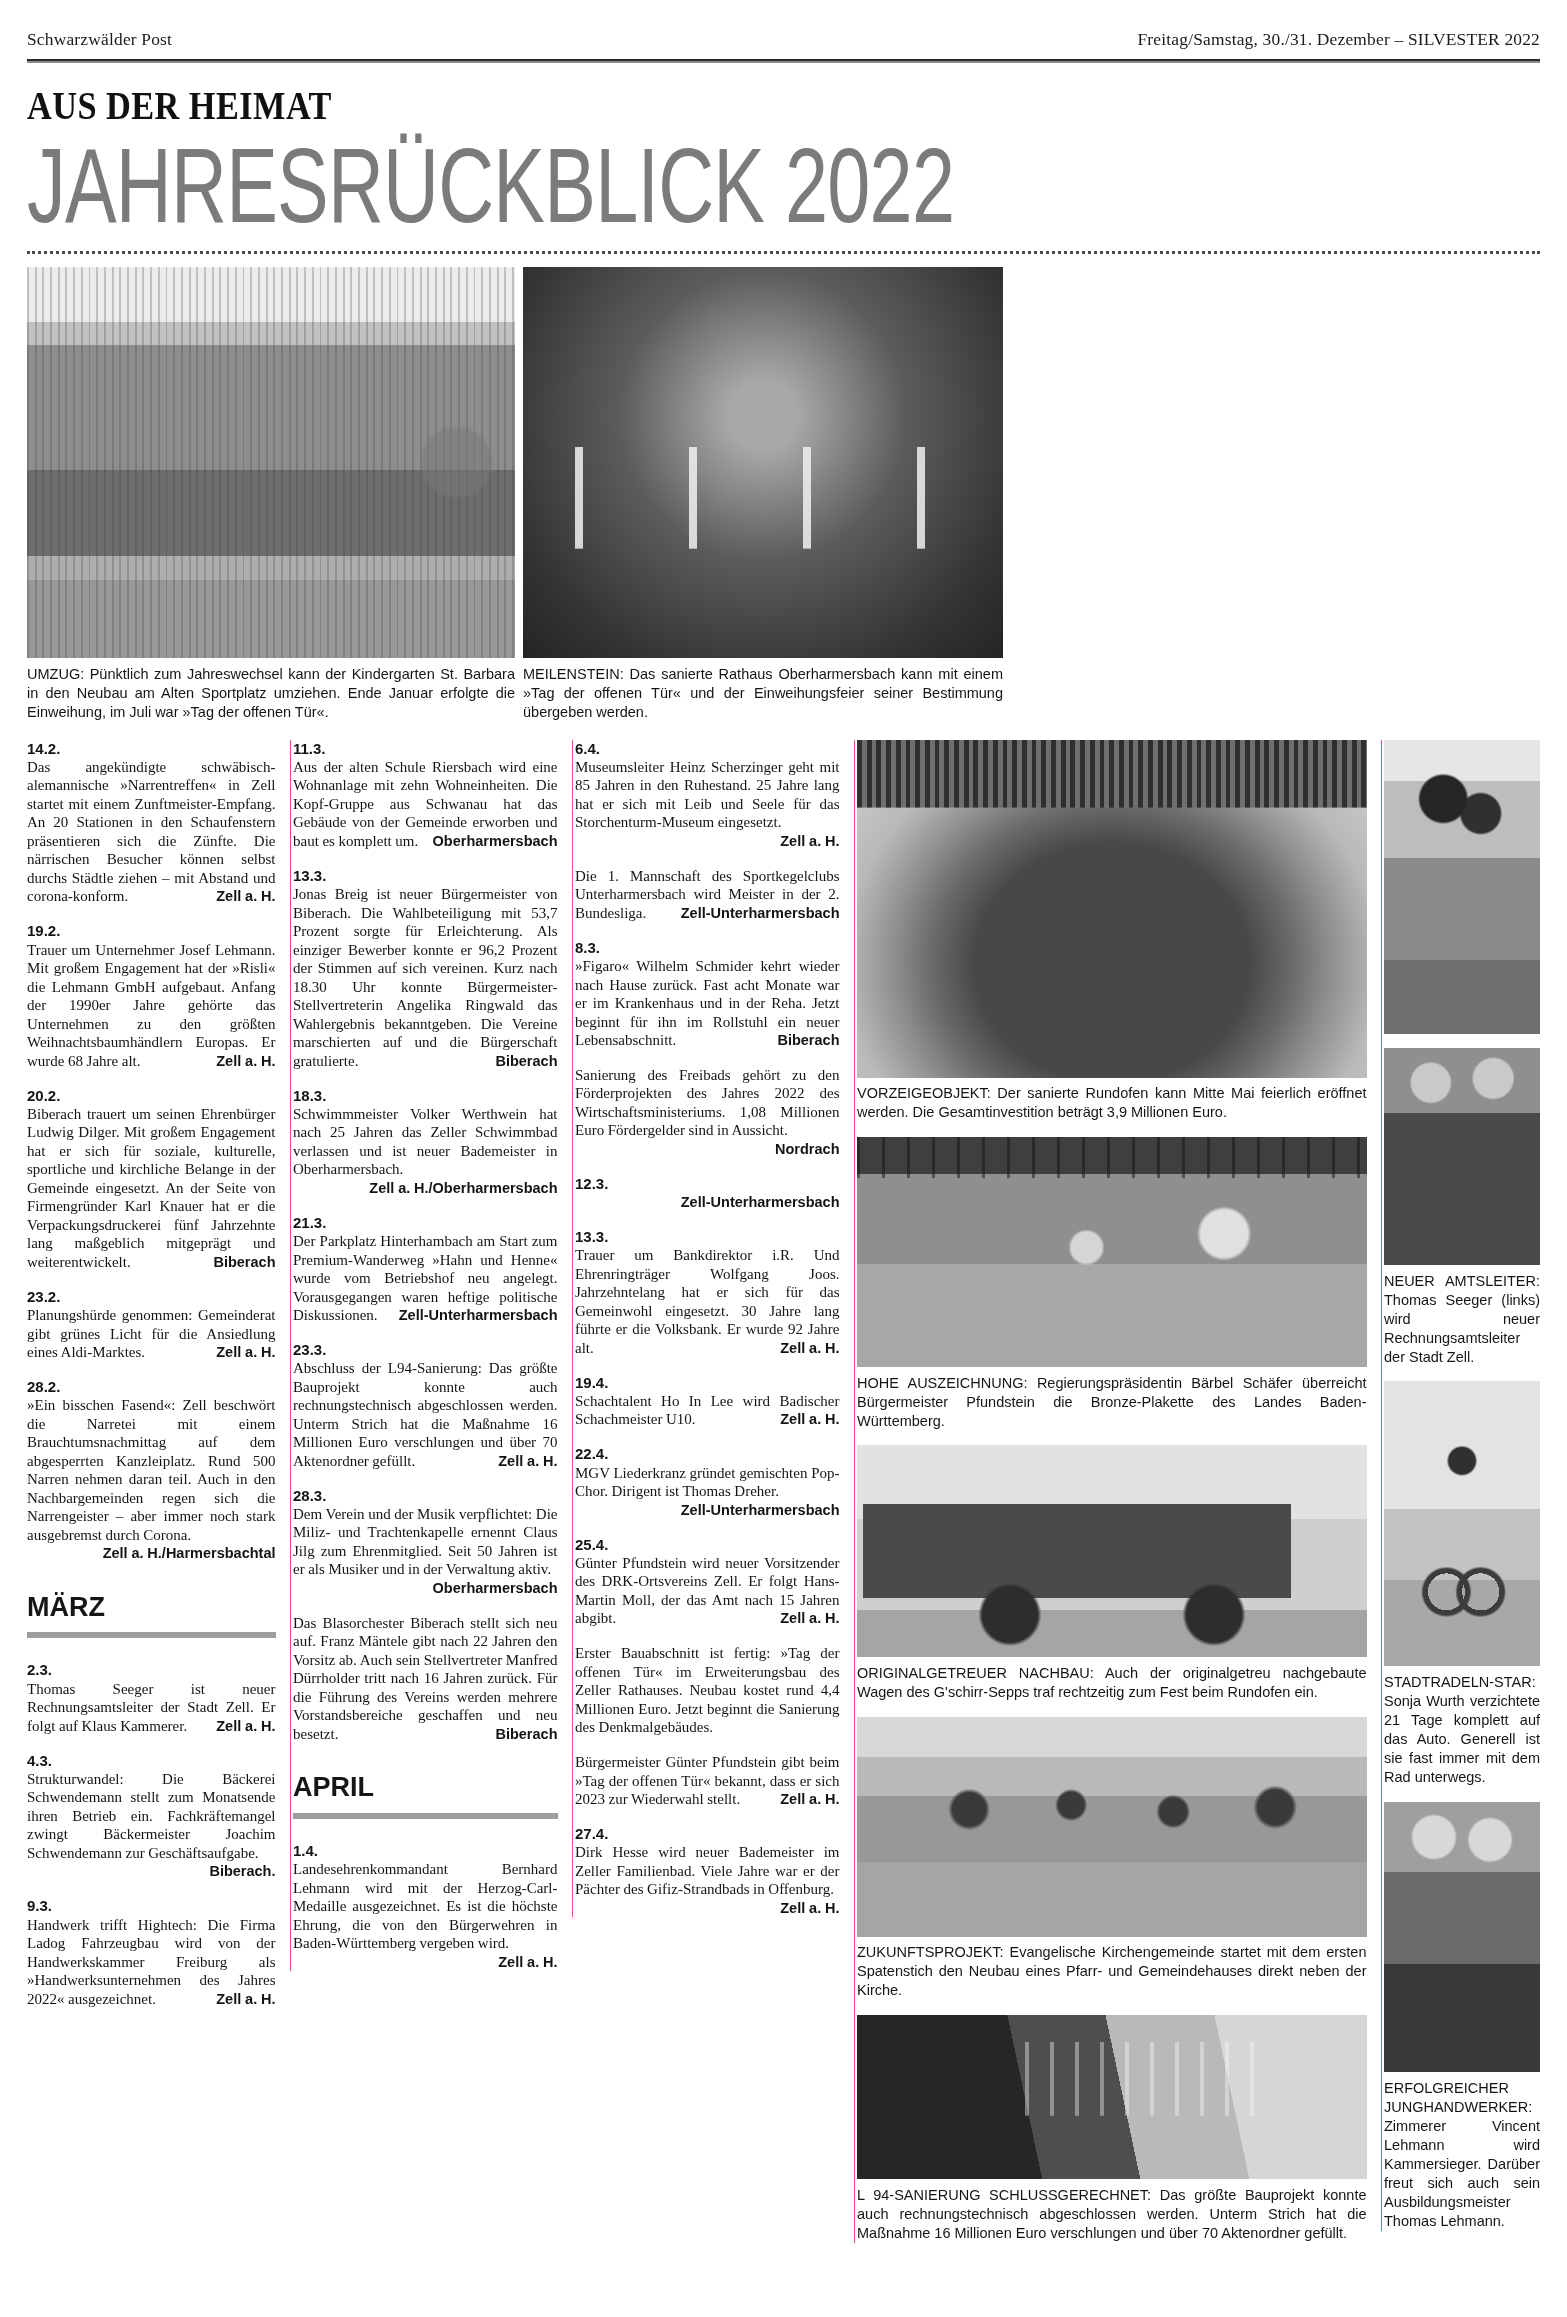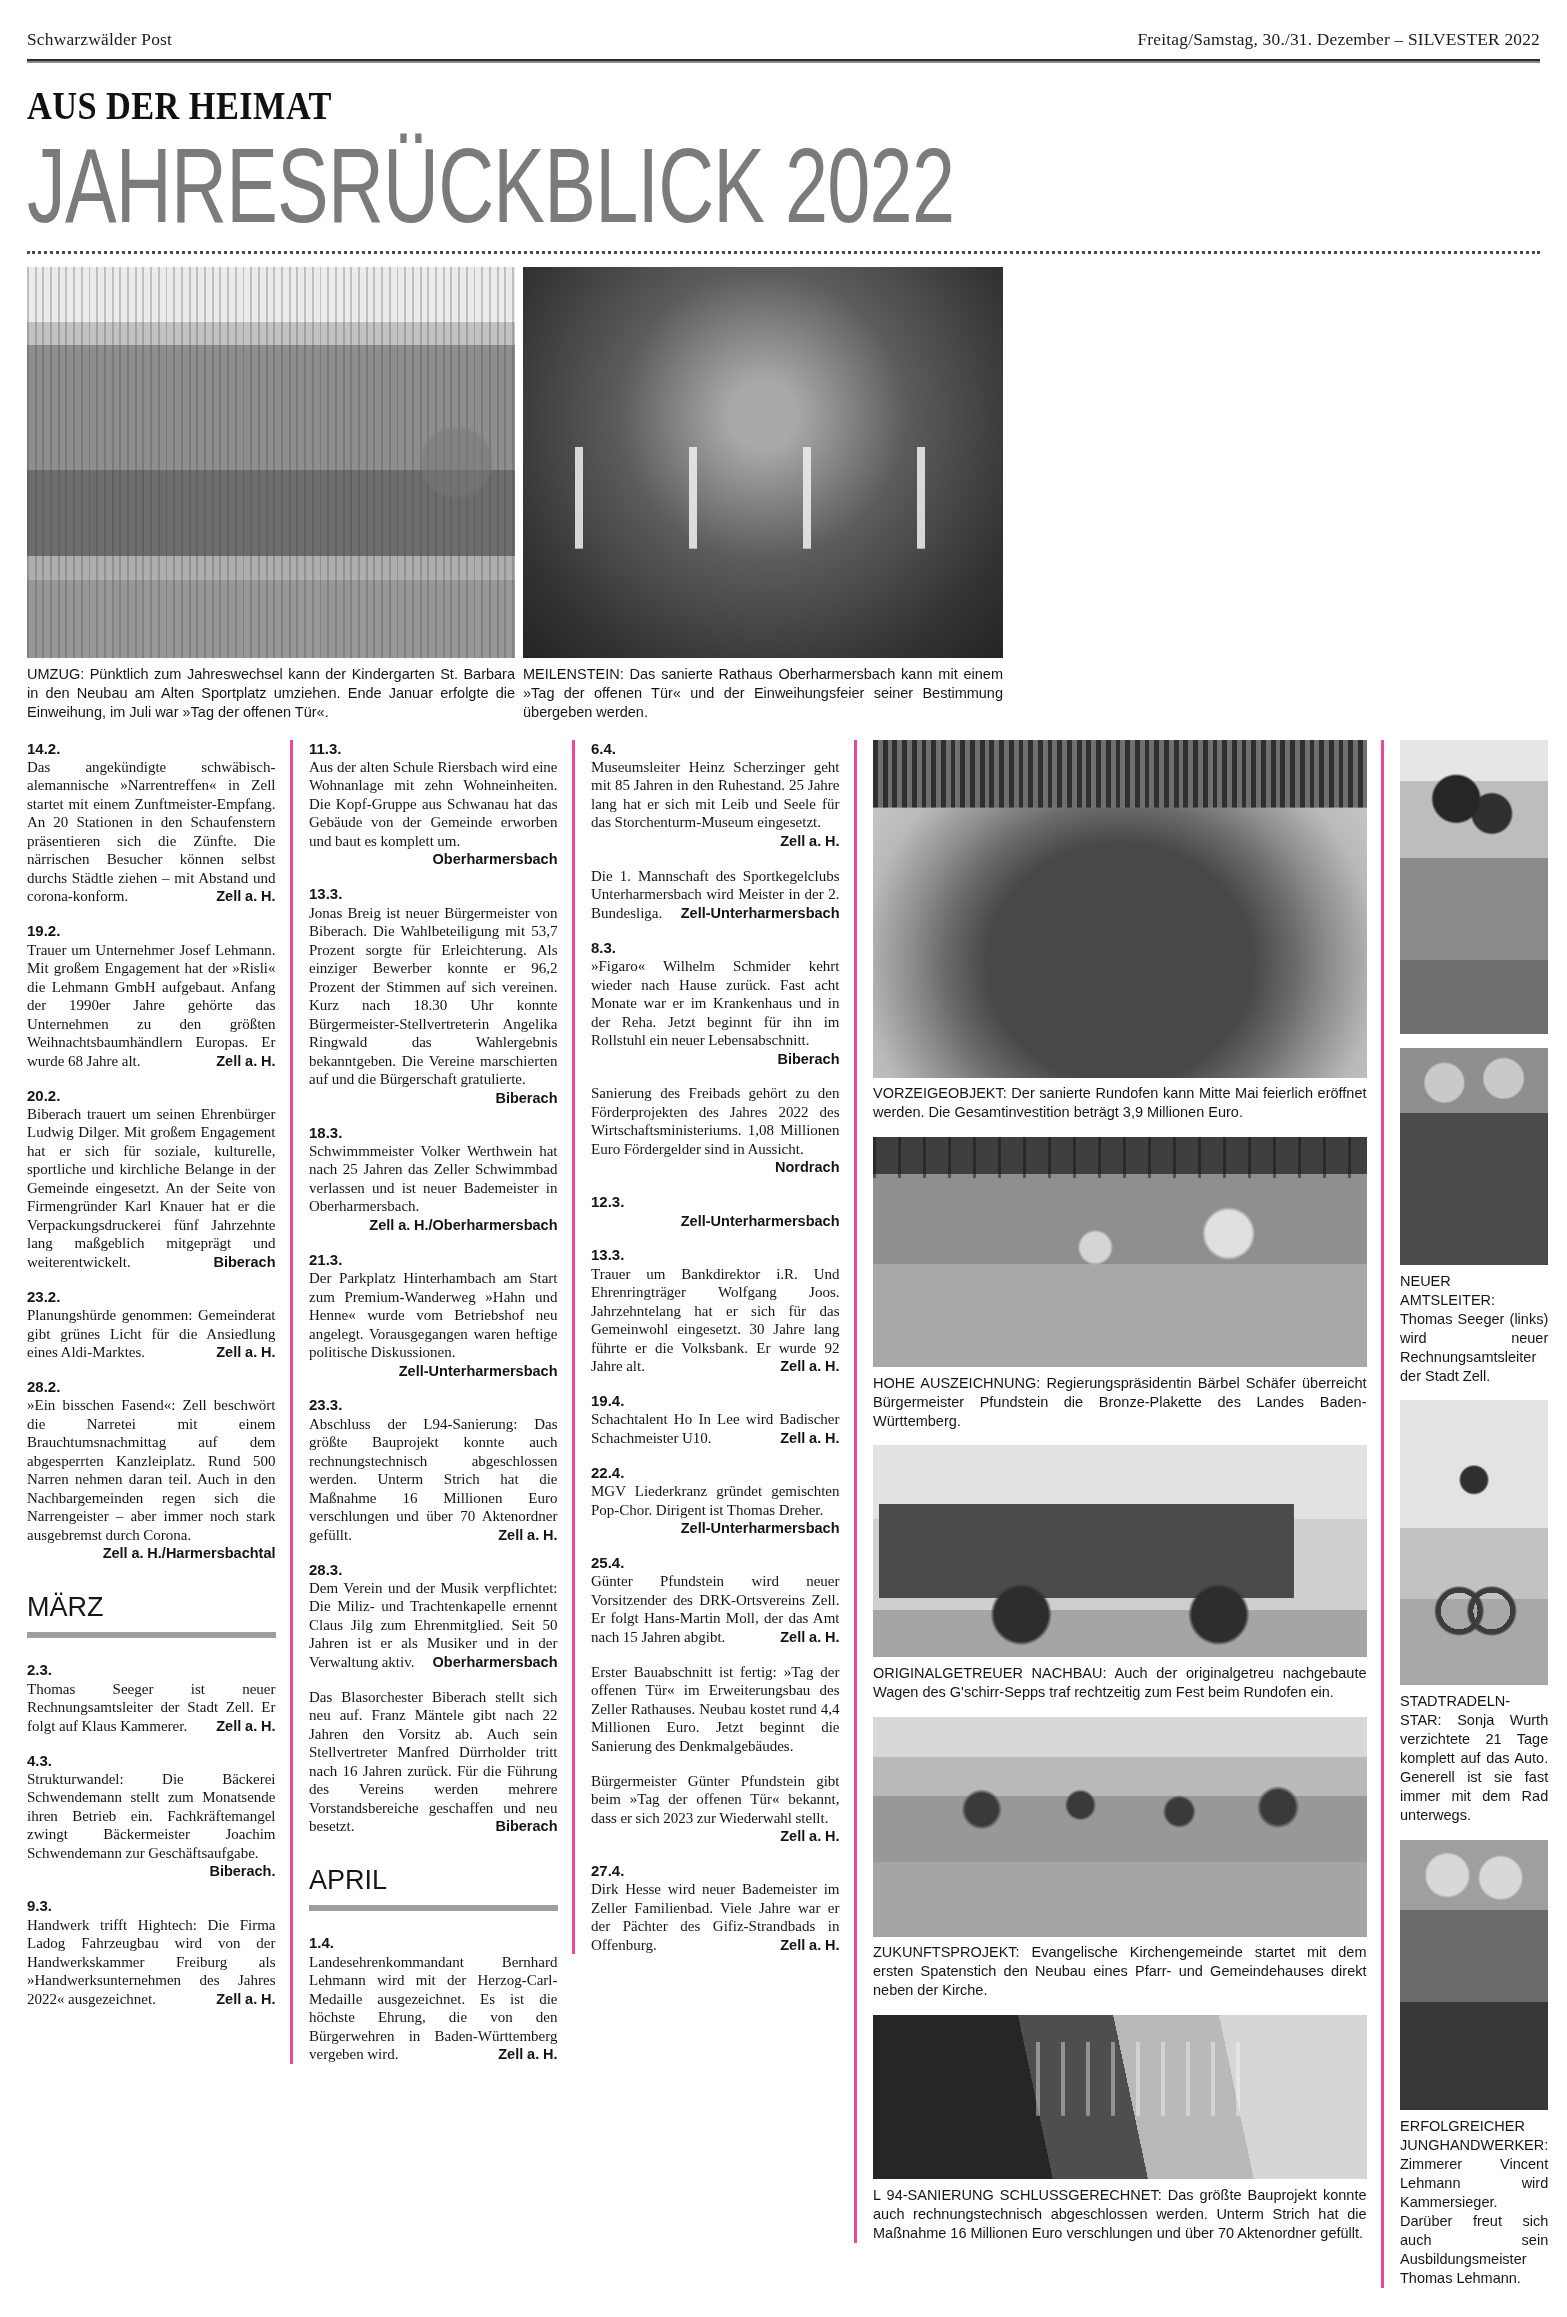--- a/index.html
+++ b/index.html
@@ -47,26 +47,26 @@
     background:
       linear-gradient(103deg, transparent 0 66%, rgba(255,255,255,.45) 66% 100%),
       repeating-linear-gradient(90deg, rgba(45,45,45,.5) 0 7.7px, transparent 7.7px 50px),
       repeating-linear-gradient(180deg, rgba(45,45,45,.35) 0 9.7px, transparent 9.7px 60px),
       linear-gradient(180deg,#e9e9e9 0 10%,#cacaca 10% 85%,#9a9a9a 85%); }
 
   
   .body-grid { margin-top:17.4px; display:grid;
     grid-template-columns:263px 282px 282px 527px 1fr; align-items:start; }
   .bcol { padding-right:14.5px; }
-  .bcol + .bcol { border-left:3px solid #ec4899; padding-left:16px; }
+  .bcol + .bcol { border-left:1px solid #ec4899; padding-left:2px; }
   .bcol:last-child { padding-right:0; }
 
   
   .entry + .entry { margin-top:16.4px; }
-  .month { font-family:"Liberation Sans", sans-serif; font-weight:normal; font-size:27px;
+  .month { font-family:"Liberation Sans", sans-serif; font-weight:bold; font-size:27px;
     color:#161616; margin-top:29px; padding-bottom:9.7px; border-bottom:6.8px solid #9e9e9e; margin-bottom:23px; }
   .edate { font-family:"Liberation Sans", sans-serif; font-weight:bold; font-size:15px;
     line-height:18.3px; color:#141414; }
   .etext { font-size:15px; line-height:18.5px; text-align:justify; display:flow-root;
     hyphens:auto; -webkit-hyphens:auto; word-spacing:-0.2px; }
   .etext:empty { display:none; }
   .place { float:right; font-family:"Liberation Sans", sans-serif; font-weight:bold;
     font-size:14.5px; line-height:18.5px; padding-left:7.7px; }
 
   

